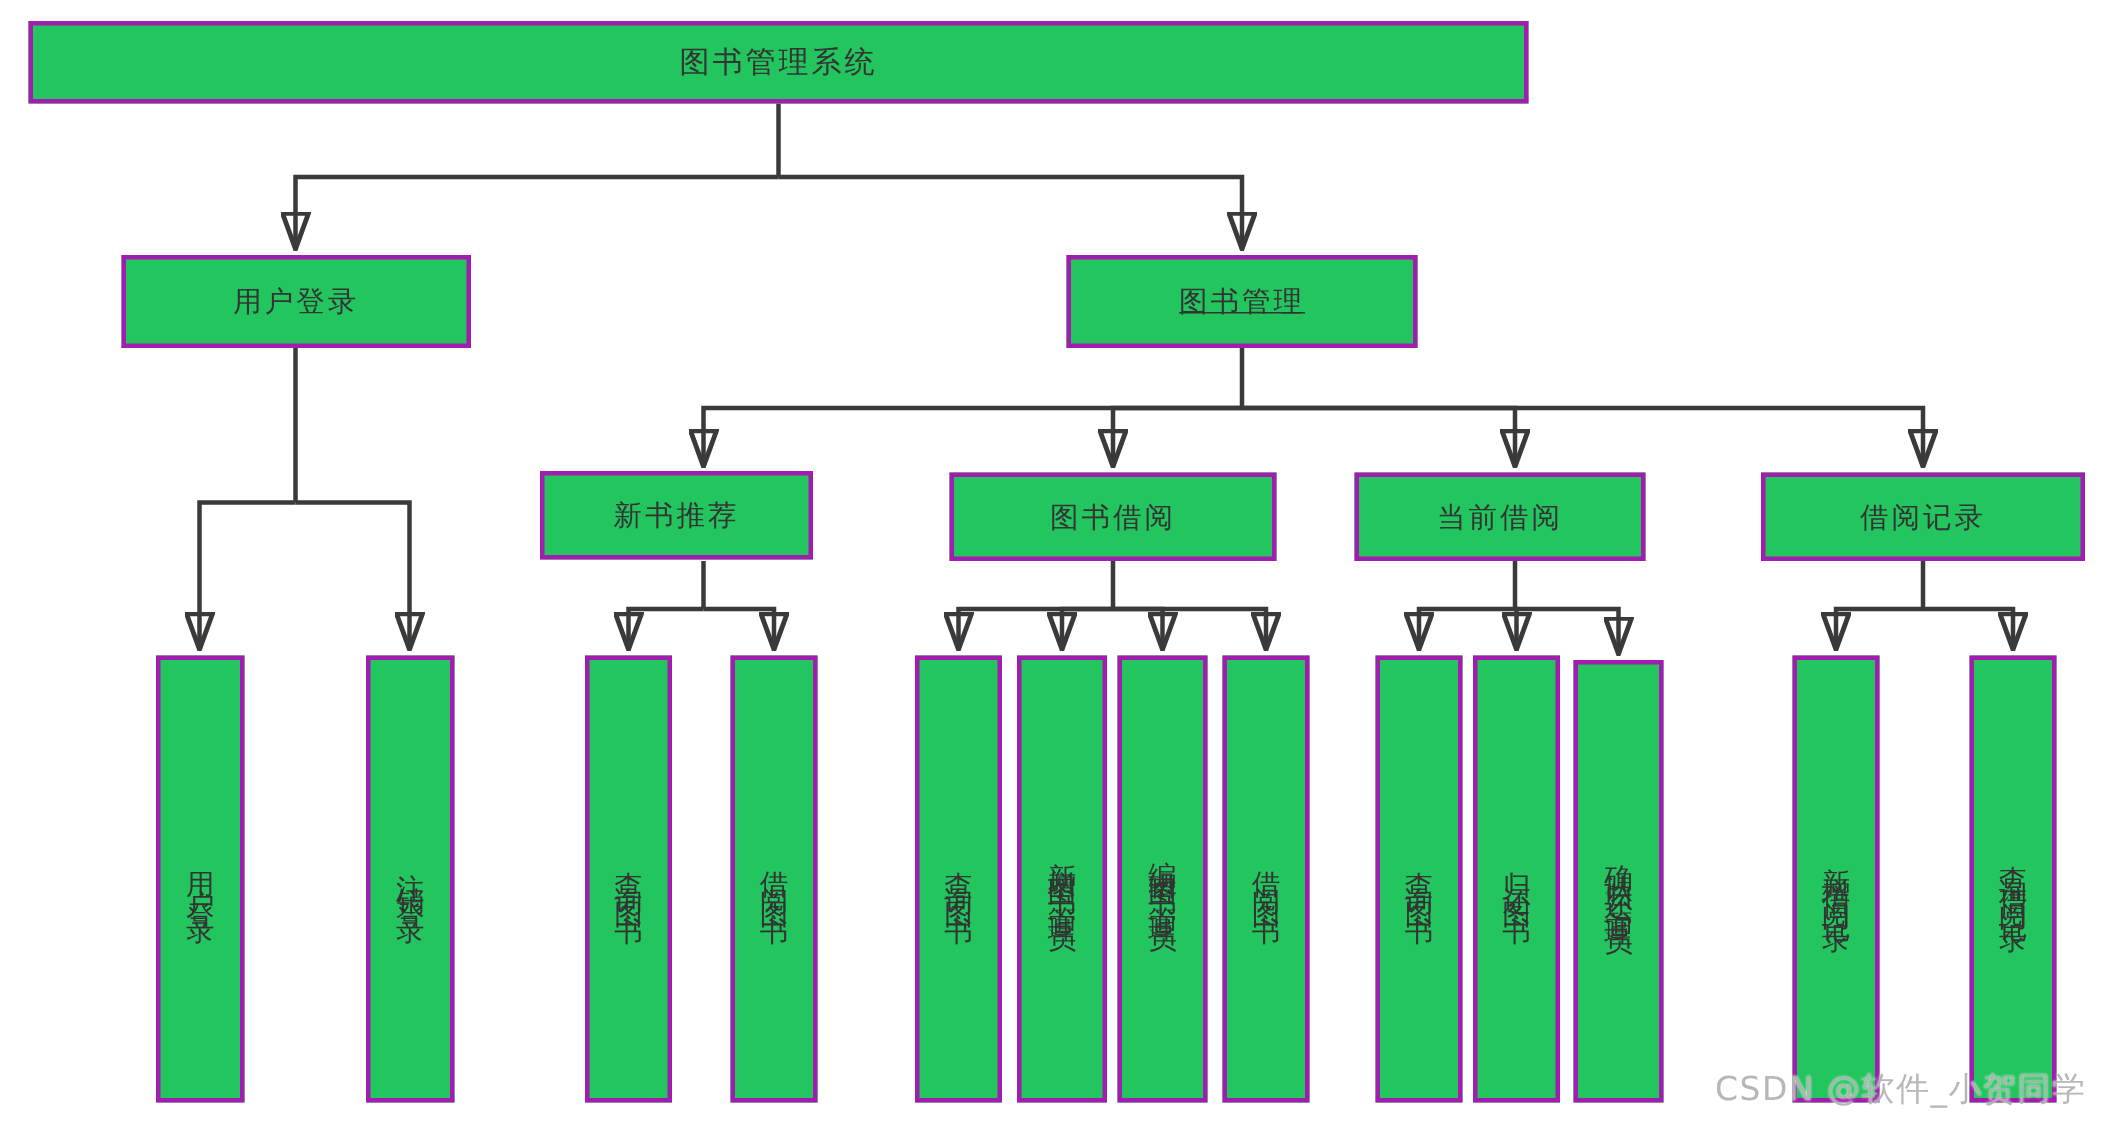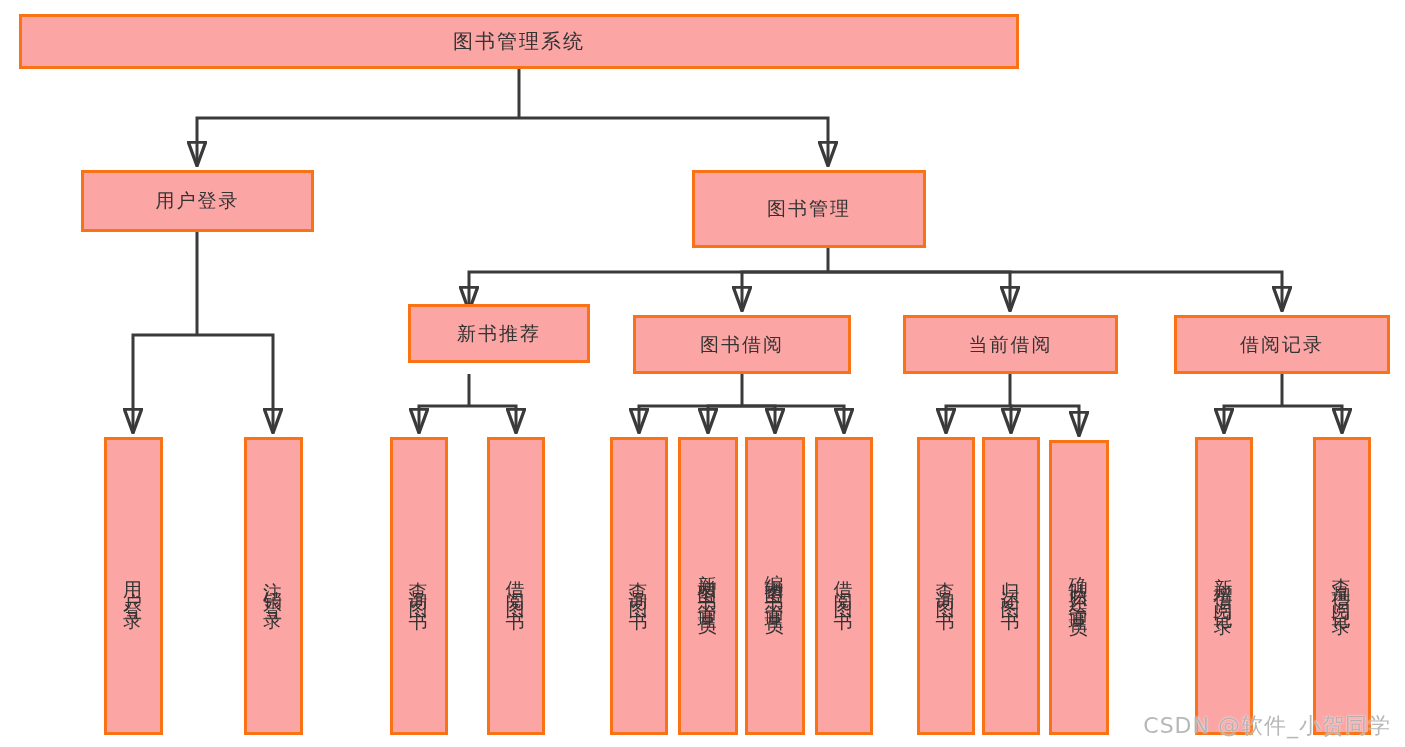--- a/index.html
+++ b/index.html
@@ -5,21 +5,21 @@
   html,body{margin:0;padding:0;}
   body{
     width:1405px;height:747px;background:#ffffff;
     font-family:"DejaVu Sans","Liberation Sans",sans-serif;
     overflow:hidden;
   }
   .canvas{position:relative;width:1405px;height:747px;background:#fff;}
   svg.edges{position:absolute;left:0;top:0;pointer-events:none;}
   svg.edges path{stroke:#3a3a3a;stroke-width:3;fill:none;}
   .box{
-    position:absolute;background:#fca5a5;border:3px solid #f97316;
+    position:absolute;background:#22c55e;border:3px solid #a21caf;
     display:flex;align-items:center;justify-content:center;
     box-sizing:border-box;color:#333;font-size:19px;
     white-space:nowrap;
   }
   .hbox{letter-spacing:2px;}
   .vbox{
     writing-mode:vertical-rl;text-orientation:upright;
     letter-spacing:10px;font-size:19px;
   }
   .vbox.long{letter-spacing:6px;}
@@ -71,25 +71,25 @@
     <path d="M1010,406 H1079 V436" marker-end="url(#arw)"></path>
 
     <path d="M1282,374 V406"></path>
     <path d="M1282,406 H1224 V433" marker-end="url(#arw)"></path>
     <path d="M1282,406 H1342 V433" marker-end="url(#arw)"></path>
   </svg>
 
   <div class="box hbox" style="left:19px;top:14px;width:1000px;height:55px;font-size:20px;">图书管理系统</div>
 
   <div class="box hbox" style="left:81px;top:170px;width:233px;height:62px;">用户登录</div>
-  <div class="box hbox" style="left:692px;top:170px;width:234px;height:78px;">图书管理</div>
+  <div class="box hbox" style="left:711px;top:170px;width:234px;height:62px;text-decoration:underline;">图书管理</div>
 
-  <div class="box hbox" style="left:360px;top:304px;width:182px;height:59px;margin-left:48px;">新书推荐</div>
+  <div class="box hbox" style="left:360px;top:314px;width:182px;height:59px;">新书推荐</div>
   <div class="box hbox" style="left:633px;top:315px;width:218px;height:59px;text-align:right;">图书借阅</div>
-  <div class="box hbox" style="left:903px;top:315px;width:215px;height:59px;text-align:right;">当前借阅</div>
+  <div class="box hbox" style="left:903px;top:315px;width:194px;height:59px;text-align:right;">当前借阅</div>
   <div class="box hbox" style="left:1174px;top:315px;width:216px;height:59px;">借阅记录</div>
 
   <div class="box vbox" style="left:104px;top:437px;width:59px;height:298px;">用户登录</div>
   <div class="box vbox" style="left:244px;top:437px;width:59px;height:298px;">注销登录</div>
 
   <div class="box vbox" style="left:390px;top:437px;width:58px;height:298px;">查询图书</div>
   <div class="box vbox" style="left:487px;top:437px;width:58px;height:298px;">借阅图书</div>
 
   <div class="box vbox" style="left:610px;top:437px;width:58px;height:298px;">查询图书</div>
   <div class="box vbox long" style="left:678px;top:437px;width:60px;height:298px;">新增图书（管理员）</div>

